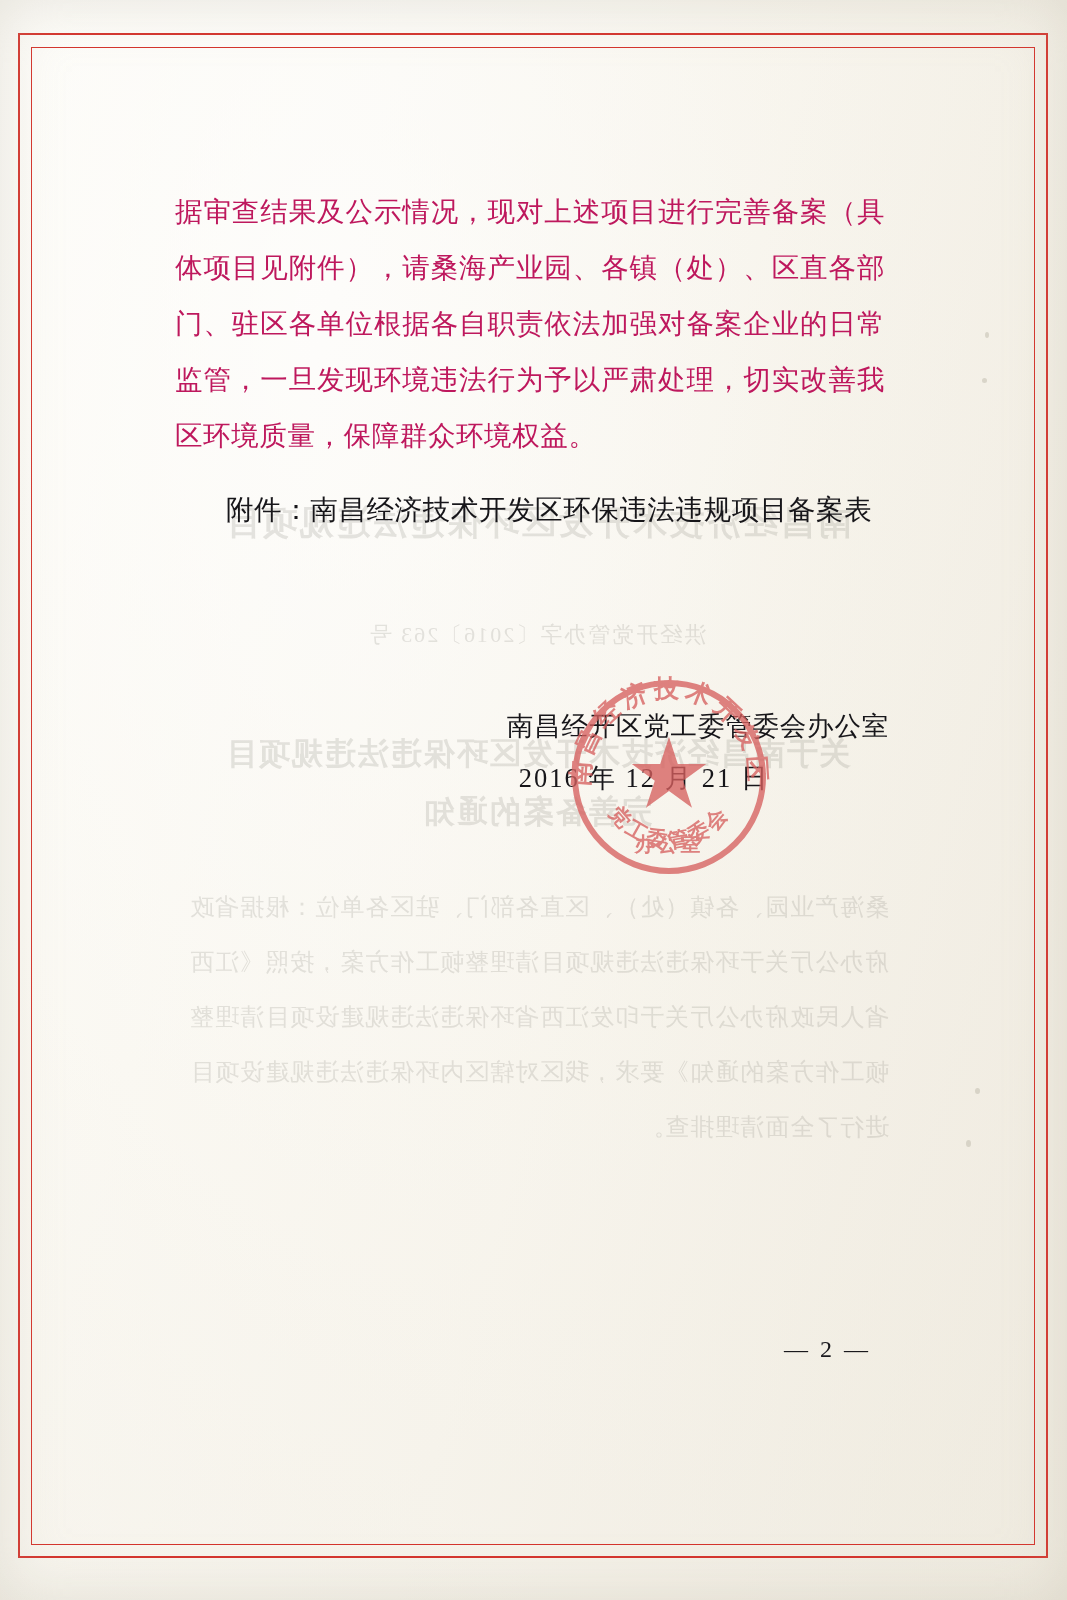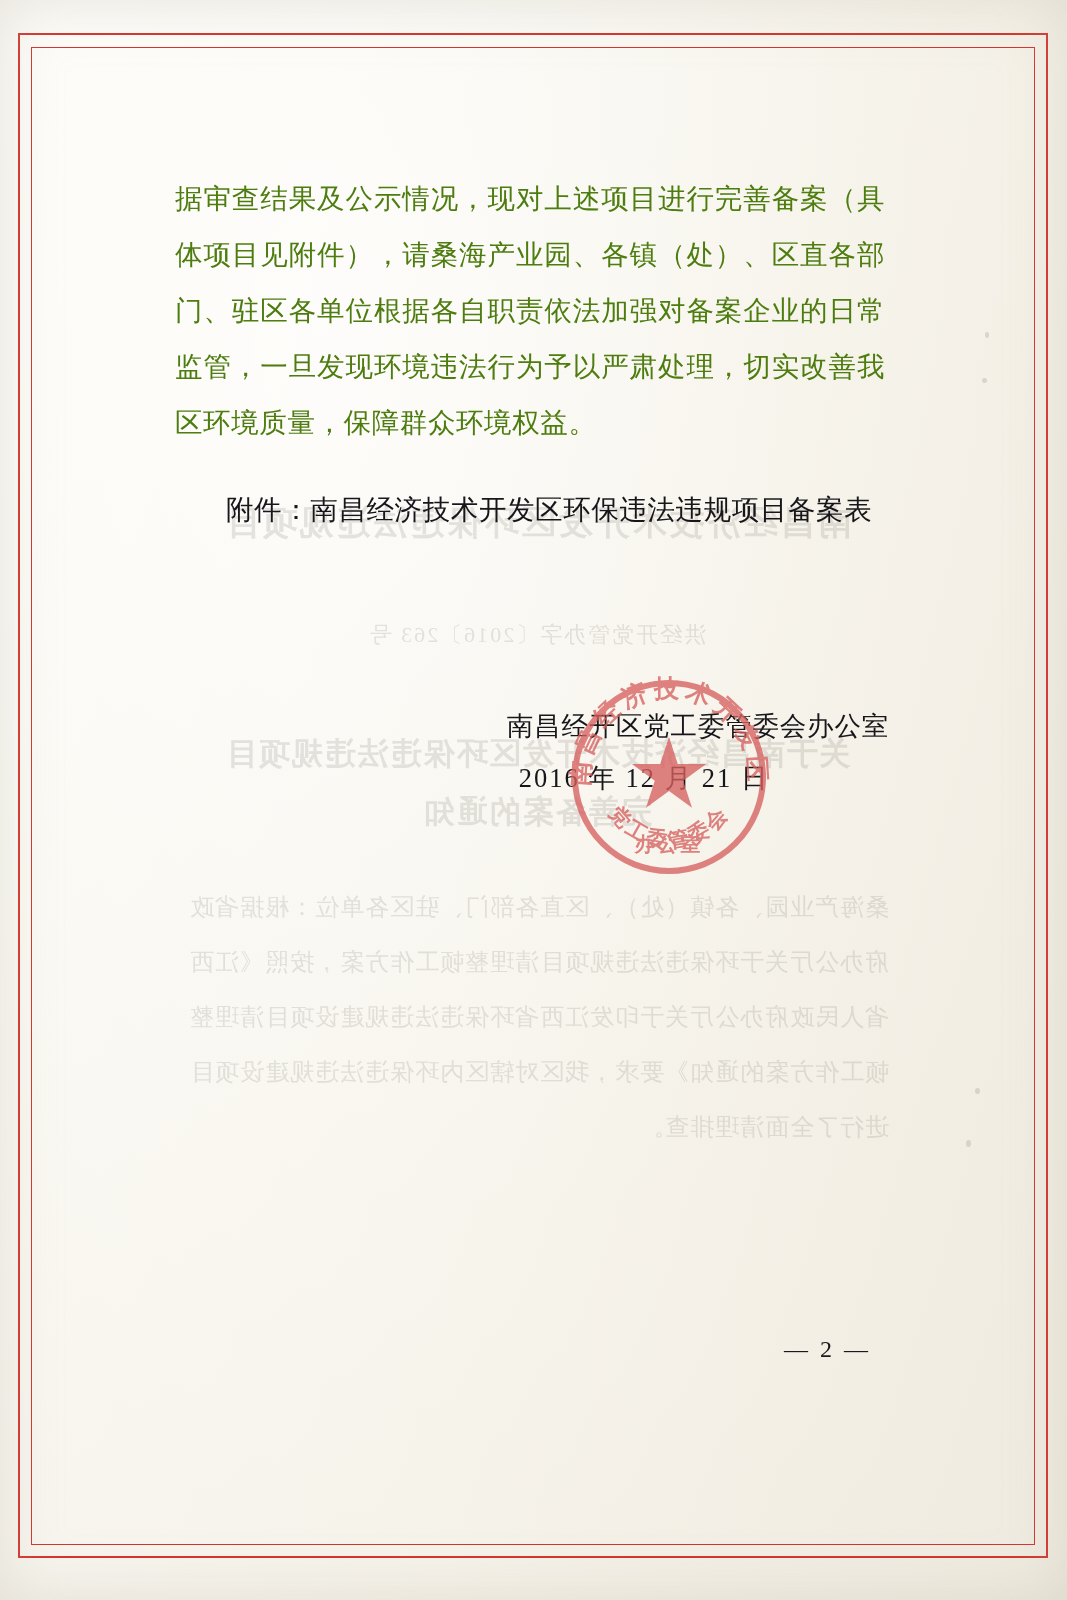--- a/index.html
+++ b/index.html
@@ -47,25 +47,25 @@
     top: 47px;
     width: 1004px;
     height: 1498px;
     border: 1px solid #d4332c;
     box-sizing: border-box;
   }
   
   .body-text {
     position: absolute;
     left: 175px;
-    top: 171px;
+    top: 184px;
     width: 710px;
     font-size: 27.5px;
     line-height: 56px;
-    color: #4d7c0f;
+    color: #be185d;
     letter-spacing: 0.6px;
     text-align: justify;
   }
   .body-text p {
     margin: 0 0 0 0;
   }
   .attachment {
     position: absolute;
     left: 170px;
     top: 482px;

